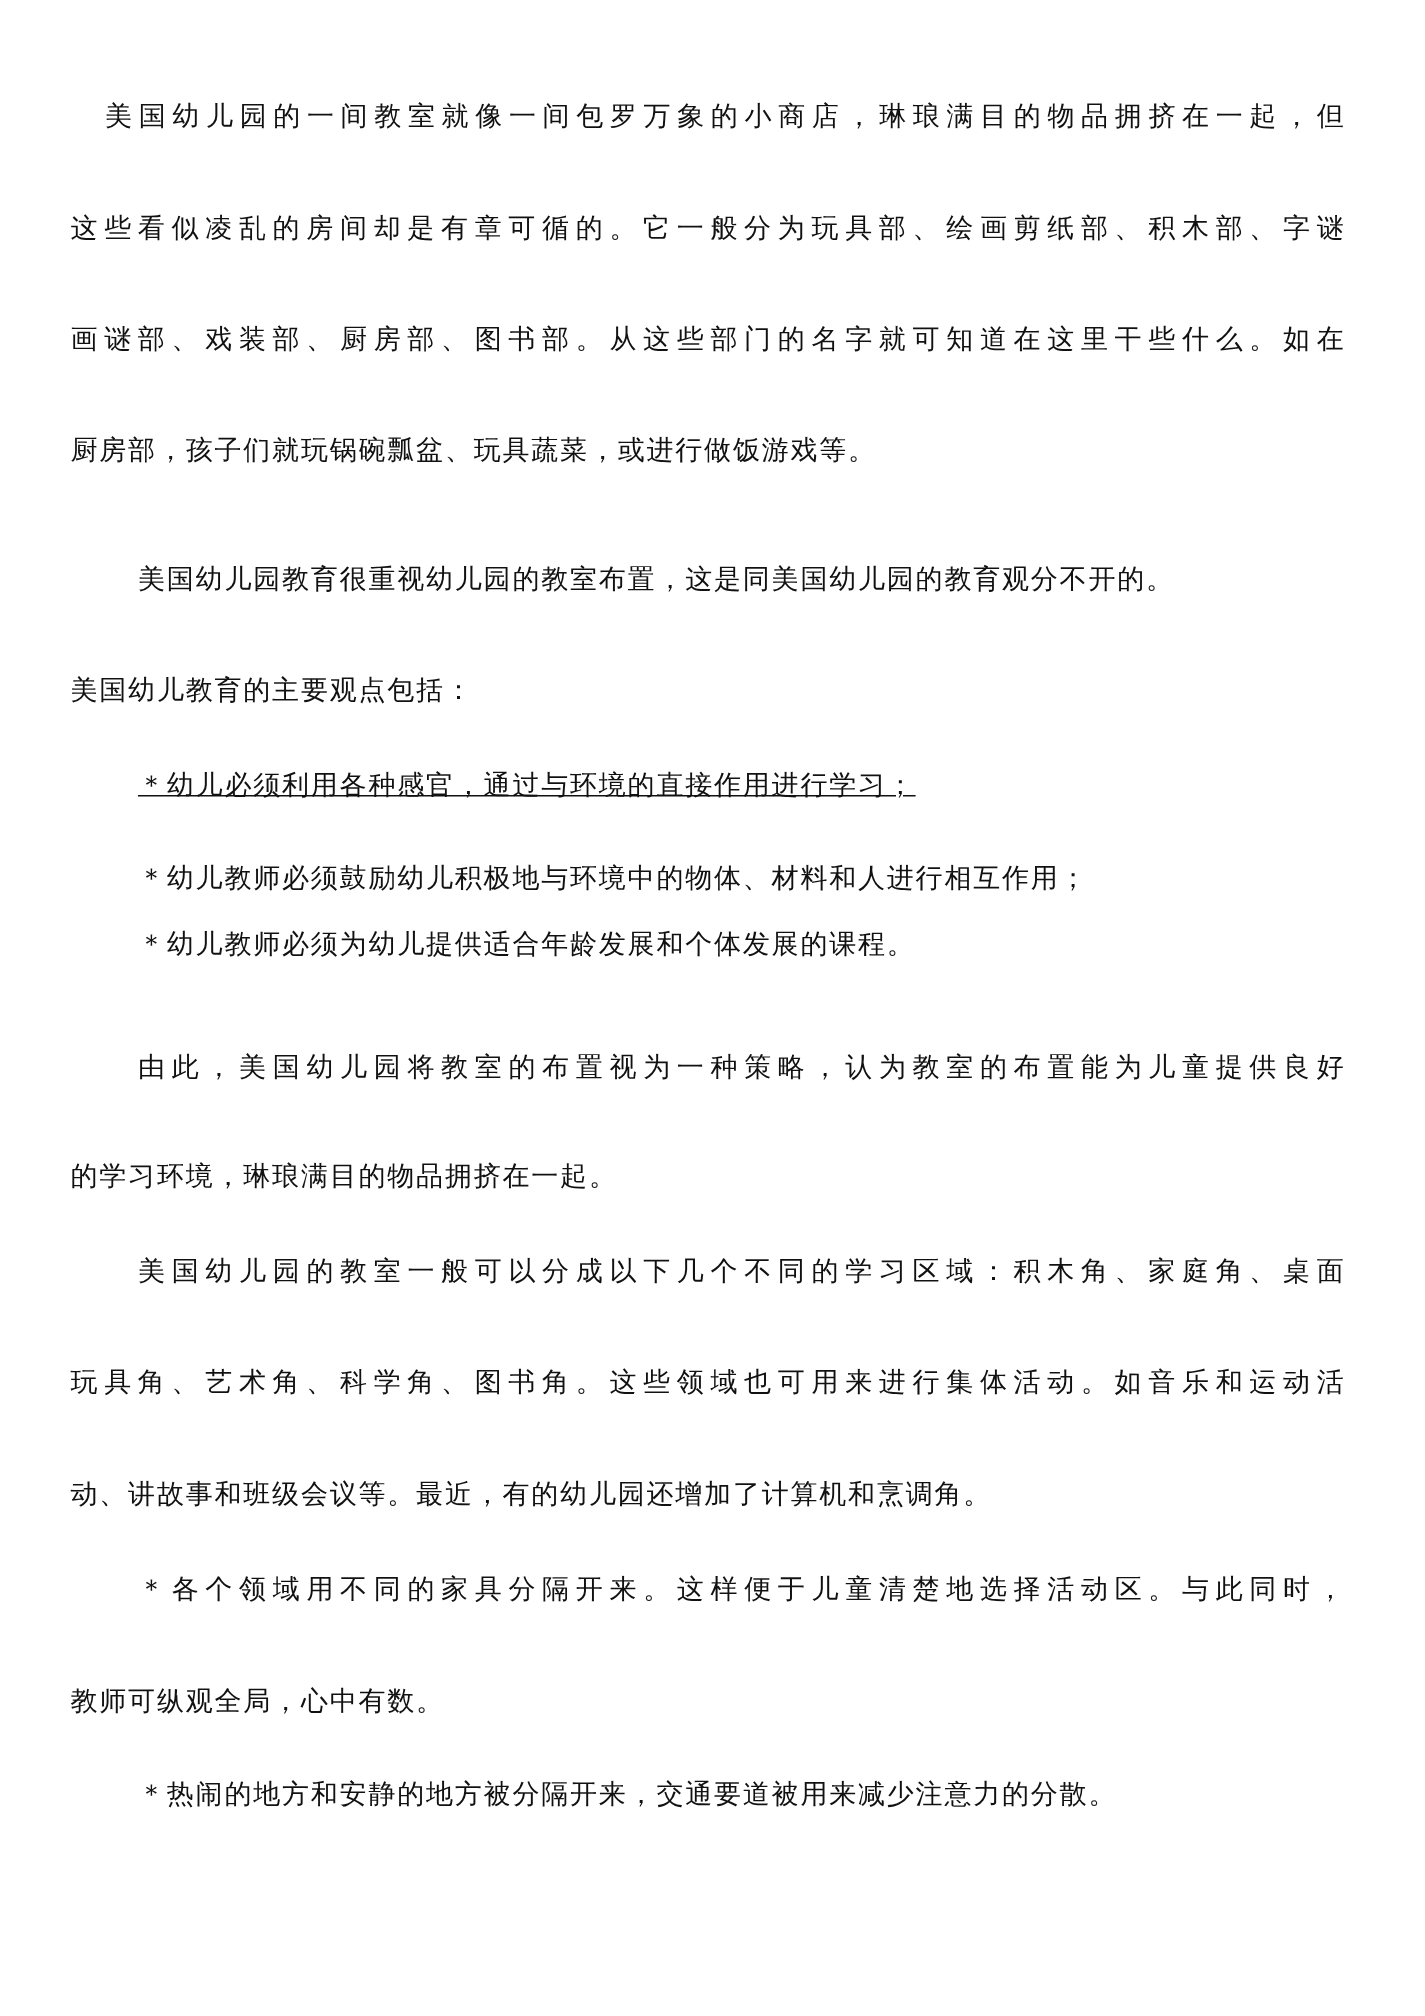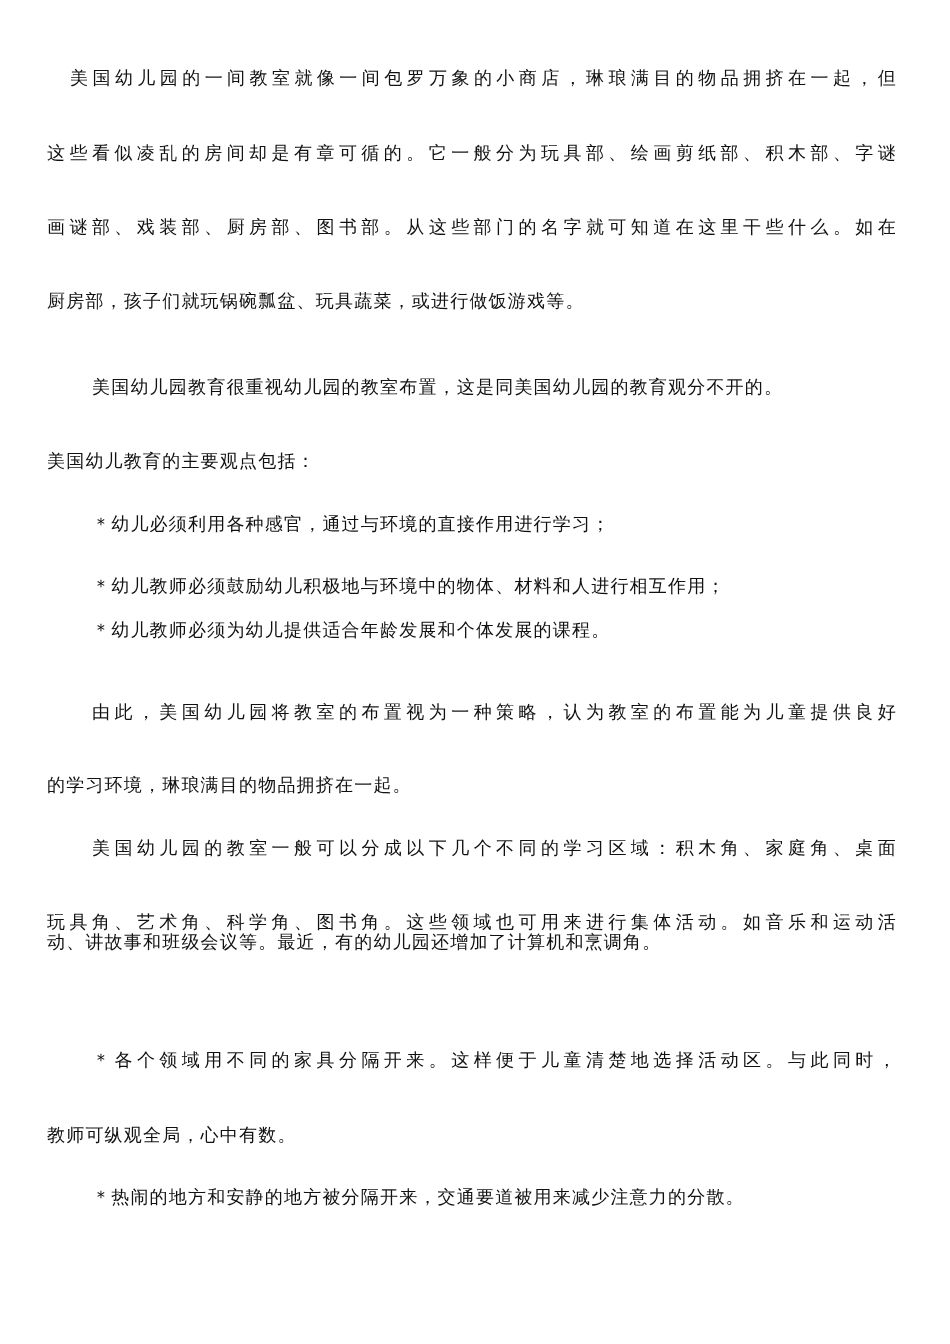--- a/index.html
+++ b/index.html
@@ -47,29 +47,29 @@
 <div class="page">
 
   <div class="line indent justify" style="top:65px;">美国幼儿园的一间教室就像一间包罗万象的小商店，琳琅满目的物品拥挤在一起，但</div>
   <div class="line justify" style="top:140px;">这些看似凌乱的房间却是有章可循的。它一般分为玩具部、绘画剪纸部、积木部、字谜</div>
   <div class="line" style="top:288px;">厨房部，孩子们就玩锅碗瓢盆、玩具蔬菜，或进行做饭游戏等。</div>
   <div class="line justify" style="top:214px;">画谜部、戏装部、厨房部、图书部。从这些部门的名字就可知道在这里干些什么。如在</div>
 
   <div class="line indent2" style="top:374px;">美国幼儿园教育很重视幼儿园的教室布置，这是同美国幼儿园的教育观分不开的。</div>
   <div class="line" style="top:448px;">美国幼儿教育的主要观点包括：</div>
 
-  <div class="line indent2" style="top:511px;">＊幼儿必须利用各种感官，通过与环境的直接作用进行学习；</div>
+  <div class="line indent2" style="top:511px;text-decoration:underline;">＊幼儿必须利用各种感官，通过与环境的直接作用进行学习；</div>
   <div class="line indent2" style="top:573px;">＊幼儿教师必须鼓励幼儿积极地与环境中的物体、材料和人进行相互作用；</div>
   <div class="line indent2" style="top:617px;">＊幼儿教师必须为幼儿提供适合年龄发展和个体发展的课程。</div>
 
   <div class="line indent2 justify" style="top:699px;">由此，美国幼儿园将教室的布置视为一种策略，认为教室的布置能为儿童提供良好</div>
   <div class="line" style="top:772px;">的学习环境，琳琅满目的物品拥挤在一起。</div>
 
   <div class="line indent2 justify" style="top:835px;">美国幼儿园的教室一般可以分成以下几个不同的学习区域：积木角、家庭角、桌面</div>
   <div class="line justify" style="top:909px;">玩具角、艺术角、科学角、图书角。这些领域也可用来进行集体活动。如音乐和运动活</div>
-  <div class="line" style="top:929px;">动、讲故事和班级会议等。最近，有的幼儿园还增加了计算机和烹调角。</div>
+  <div class="line" style="top:984px;">动、讲故事和班级会议等。最近，有的幼儿园还增加了计算机和烹调角。</div>
 
   <div class="line indent2 justify" style="top:1047px;">＊各个领域用不同的家具分隔开来。这样便于儿童清楚地选择活动区。与此同时，</div>
   <div class="line indent2" style="top:1184px;">＊热闹的地方和安静的地方被分隔开来，交通要道被用来减少注意力的分散。</div>
 
   <div class="line" style="top:1122px;">教师可纵观全局，心中有数。</div>
 
 </div>
 
 </body></html>

